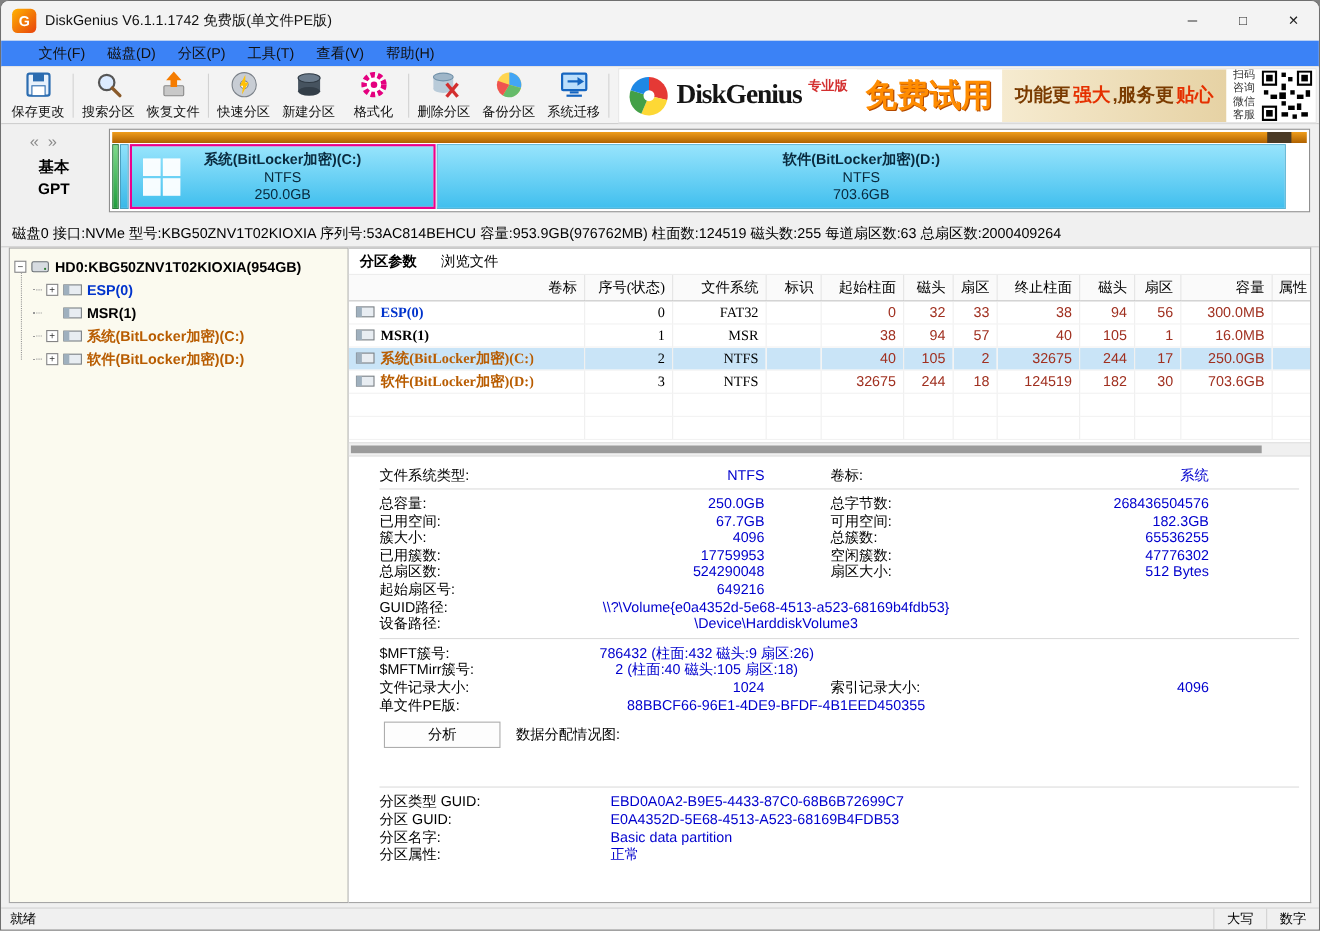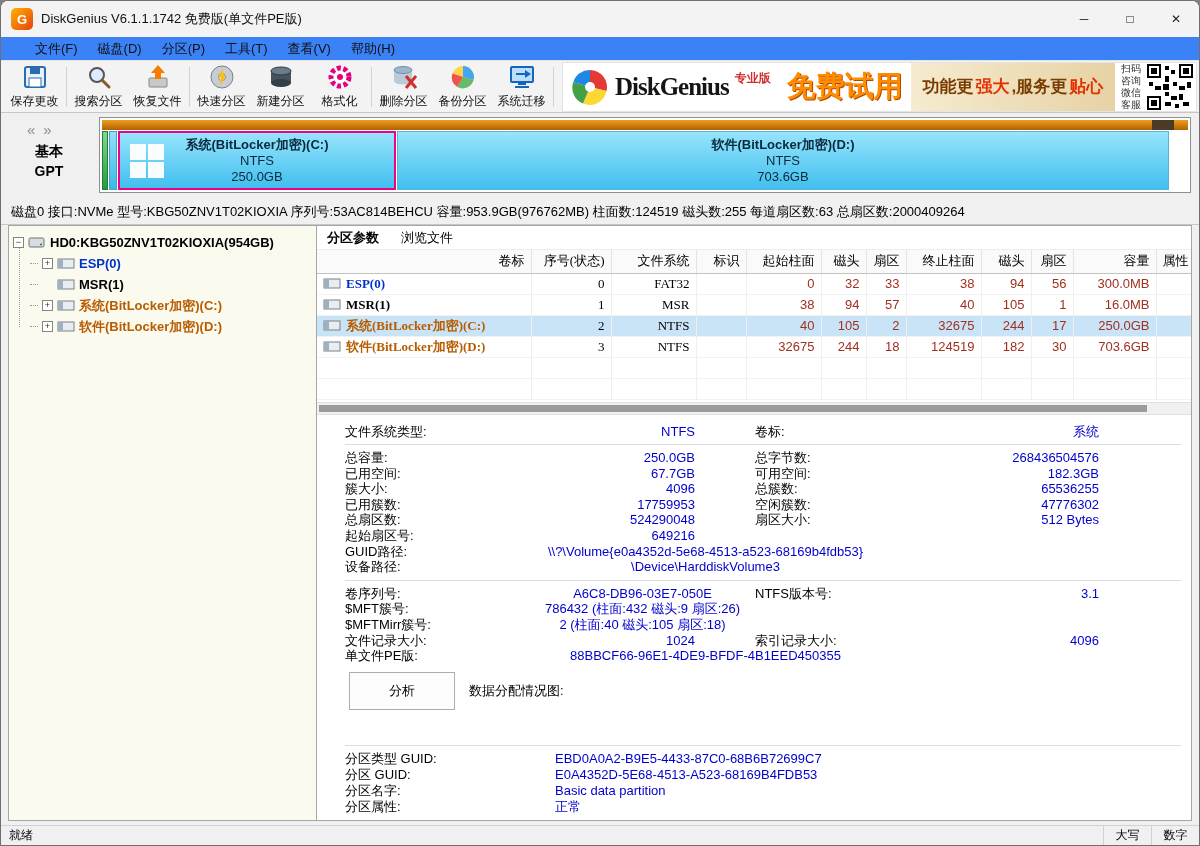--- a/index.html
+++ b/index.html
@@ -125,21 +125,21 @@
   .details { padding:9px 0 0 28px; font-size:13px; color:#000; }
   .drow { display:grid; grid-template-columns:185px 165px 60px 160px 1fr; line-height:15.6px; }
   .dv { color:#0000CD; }
   .dv1 { grid-column:2; text-align:right; }
   .dl2 { grid-column:4; }
   .dv2 { grid-column:5; text-align:right; padding-right:92px; }
   .wide-pair .dv1 { grid-column:2/4; text-align:center; }
   .wide-full .dv1 { grid-column:2/6; text-align:center; padding-right:310px; }
   .divider { height:1px; background:#DCDCDC; margin:5px 10px 5px 0; }
   .analyze-row { display:flex; align-items:center; gap:14px; margin:8px 0 0 4px; }
-  .analyze-btn { width:106px; height:38px; background:#FDFDFD; border:1px solid #ADADAD;
+  .analyze-btn { width:106px; height:24px; background:#FDFDFD; border:1px solid #ADADAD;
                  font-size:13px; display:flex; align-items:center; justify-content:center; color:#000; }
   .alloc-space { height:30px; }
   .g3row { display:grid; grid-template-columns:210px 1fr; line-height:16px; }
   .g3v { color:#0000CD; }
 
   
   .statusbar { position:absolute; bottom:0; left:0; right:0; height:20px; background:#F0F0F0;
                border-top:1px solid #D2D2D2; display:flex; align-items:stretch; font-size:12px; color:#000; }
   .status-left { flex:1; display:flex; align-items:center; padding-left:8px; }
   .status-pane { width:48px; border-left:1px solid #D2D2D2; display:flex; align-items:center; justify-content:center; }
@@ -599,26 +599,20 @@
             <span class="dv dv1">\\?\Volume{e0a4352d-5e68-4513-a523-68169b4fdb53}</span>
           </div>
         <div class="drow wide-full">
             <span class="dl">设备路径:</span>
             <span class="dv dv1">\Device\HarddiskVolume3</span>
           </div>
 
         <div class="divider"></div>
 
         <div class="drow wide-pair">
-            <span class="dl">卷序列号:</span>
-            <span class="dv dv1">A6C8-DB96-03E7-050E</span>
-            <span class="dl dl2">NTFS版本号:</span>
-            <span class="dv dv2">3.1</span>
-          </div>
-        <div class="drow wide-pair">
             <span class="dl">$MFT簇号:</span>
             <span class="dv dv1">786432 (柱面:432 磁头:9 扇区:26)</span>
           </div>
         <div class="drow wide-pair">
             <span class="dl">$MFTMirr簇号:</span>
             <span class="dv dv1">2 (柱面:40 磁头:105 扇区:18)</span>
           </div>
         <div class="drow">
             <span class="dl">文件记录大小:</span>
             <span class="dv dv1">1024</span>

